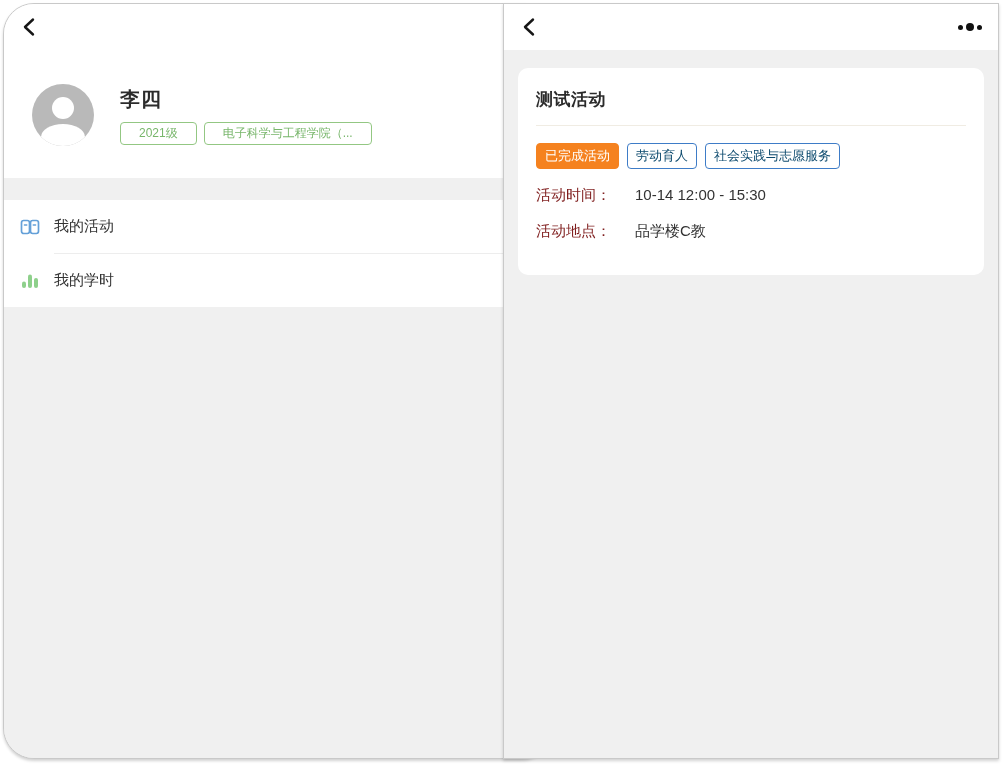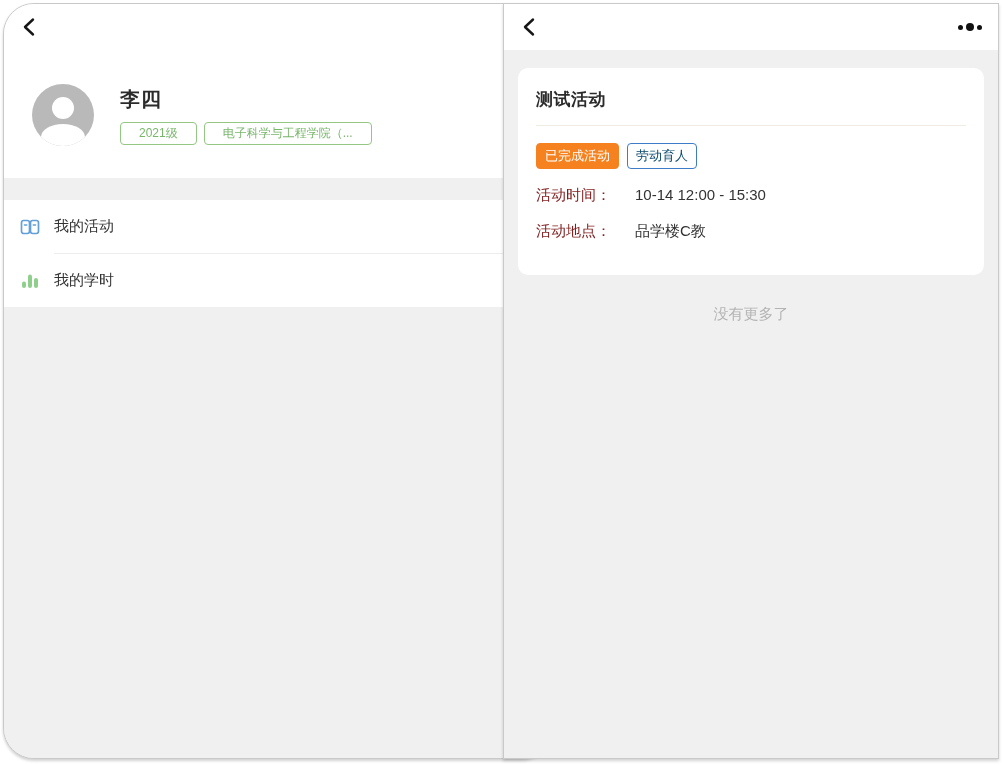--- a/index.html
+++ b/index.html
@@ -139,21 +139,21 @@
       </div>
     </div>
 
     <div class="r-body">
       <div class="card">
         <div class="card-title">测试活动</div>
         <div class="card-divider"></div>
         <div class="tags">
           <span class="tag orange">已完成活动</span>
           <span class="tag blue">劳动育人</span>
+          <span class="tag blue">社会实践与志愿服务</span>
         </div>
         <div class="field"><span class="f-label">活动时间：</span><span class="f-value">10-14 12:00 - 15:30</span></div>
         <div class="field"><span class="f-label">活动地点：</span><span class="f-value">品学楼C教</span></div>
       </div>
-      <div class="no-more">没有更多了</div>
     </div>
   </div>
 
 </div>
 
 </body></html>

